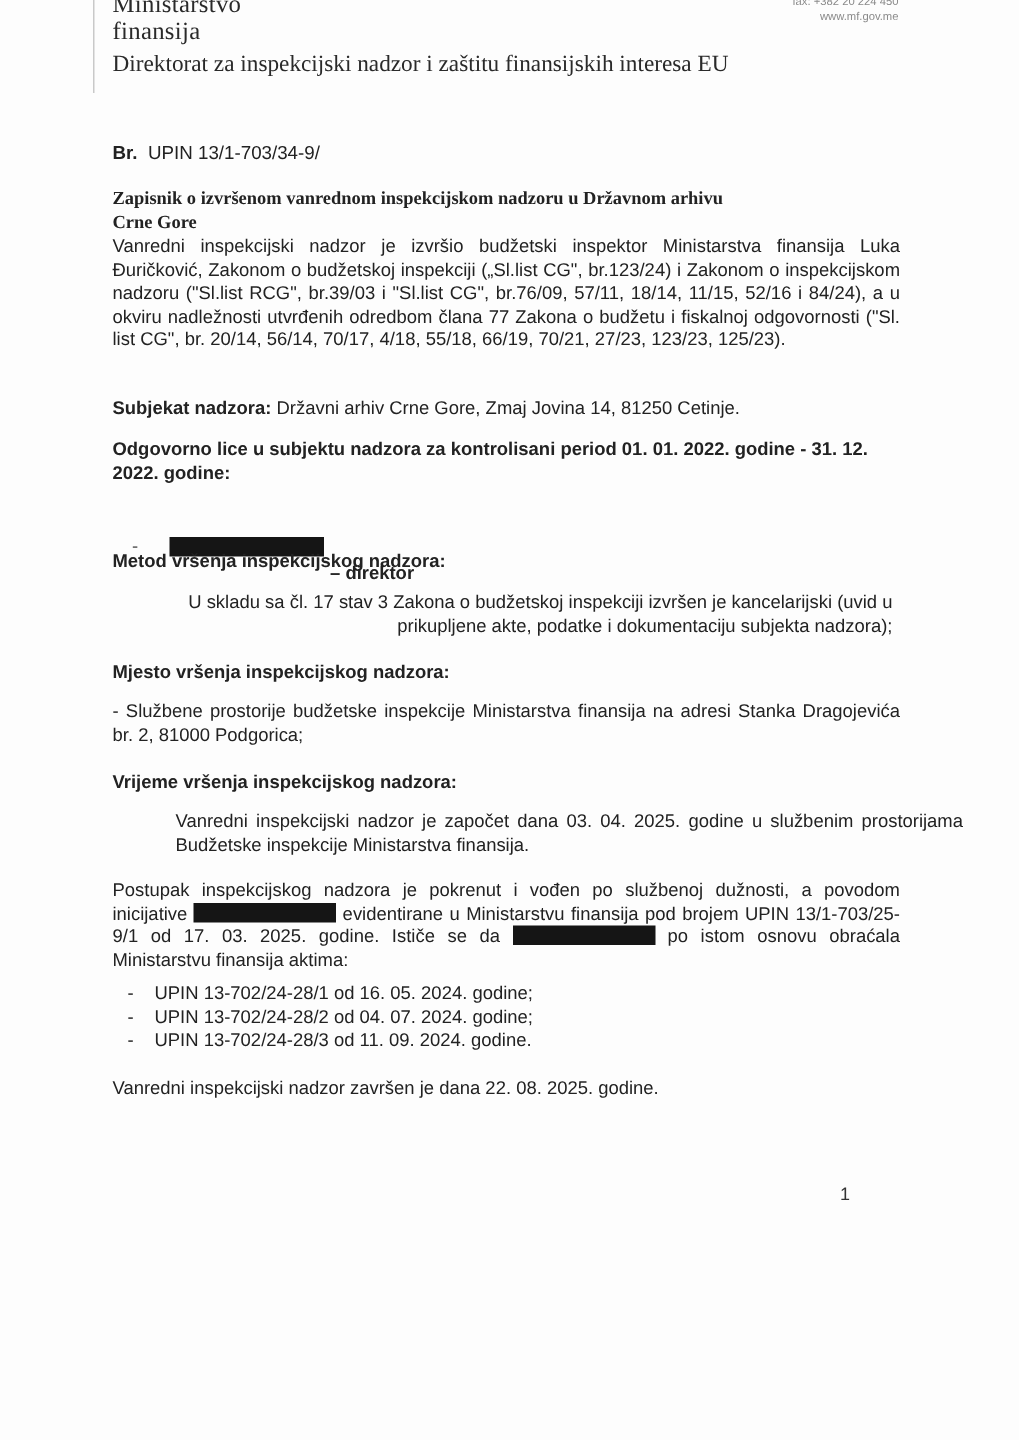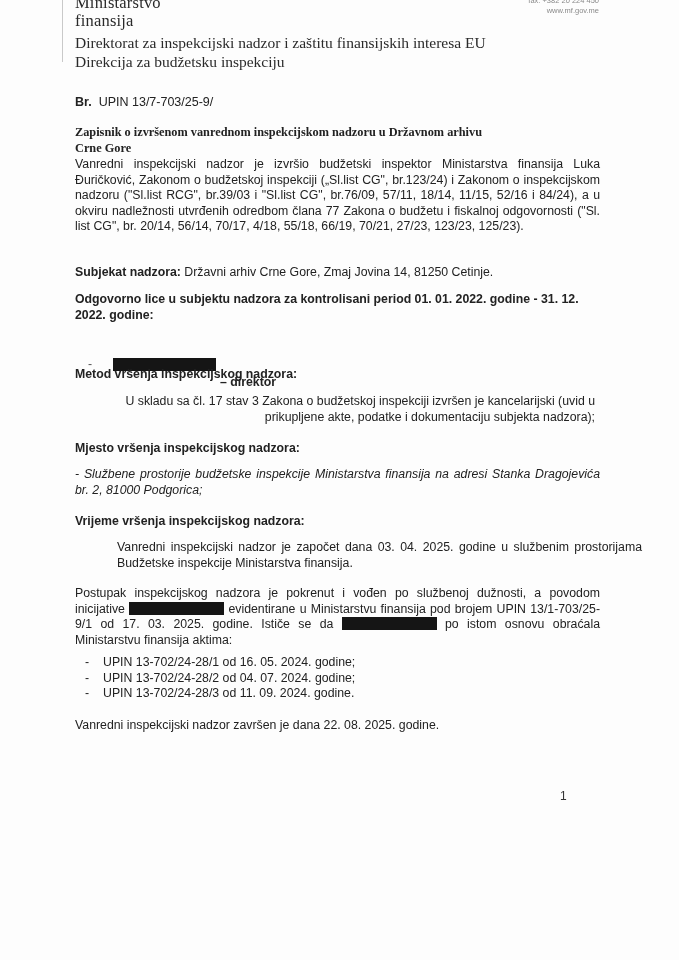--- a/index.html
+++ b/index.html
@@ -130,34 +130,33 @@
 </style>
 </head>
 <body>
 
 <div class="vline"></div>
 
 <div class="hdr">
   <div class="ministry">Ministarstvo</div>
   <div class="ministry">finansija</div>
   <div class="dept">Direktorat za inspekcijski nadzor i zaštitu finansijskih interesa EU</div>
-  <div class="dept">Direkcija za budžetsku inspekciju</div>
 </div>
 
 <div class="contact">
   <div>fax: +382 20 224 450</div>
   <div>www.mf.gov.me</div>
 </div>
 
 <div class="page">
 
   <div class="row-ref">
     <span>
       <b>Br.</b>&nbsp;
-      <span>UPIN 13/7-703/25-9/</span>
+      <span>UPIN 13/1-703/34-9/</span>
     </span>
   </div>
 
   <div class="title">
     <div>Zapisnik o izvršenom vanrednom inspekcijskom nadzoru u Državnom arhivu</div>
     <div>Crne Gore</div>
   </div>
 
   <div class="blk" style="top:157px;">Vanredni inspekcijski nadzor je izvršio budžetski inspektor Ministarstva finansija Luka Đuričković, Zakonom o budžetskoj inspekciji („Sl.list CG", br.123/24) i Zakonom o inspekcijskom nadzoru ("Sl.list RCG", br.39/03 i "Sl.list CG", br.76/09, 57/11, 18/14, 11/15, 52/16 i 84/24), a u okviru nadležnosti utvrđenih odredbom člana 77 Zakona o budžetu i fiskalnoj odgovornosti ("Sl. list CG", br. 20/14, 56/14, 70/17, 4/18, 55/18, 66/19, 70/21, 27/23, 123/23, 125/23).</div>
 
@@ -170,21 +169,21 @@
   <div class="resp-item">
     <span class="dash">-</span>
     <span class="redact" style="width:103px;"></span>
     <span style="margin-left:4px;margin-top:36px;">– direktor</span>
   </div>
 
   <div class="blk bold" style="top:367px;">Metod vršenja inspekcijskog nadzora:</div>
   <div class="blk" style="top:394px; text-align:right; width:520px;">U skladu sa čl. 17 stav 3 Zakona o budžetskoj inspekciji izvršen je kancelarijski (uvid u prikupljene akte, podatke i dokumentaciju subjekta nadzora);</div>
 
   <div class="blk bold" style="top:441px;">Mjesto vršenja inspekcijskog nadzora:</div>
-  <div class="blk" style="top:467px;font-style:italic;">- Službene prostorije budžetske inspekcije Ministarstva finansija na adresi Stanka Dragojevića br. 2, 81000 Podgorica;</div>
+  <div class="blk" style="top:467px;">- Službene prostorije budžetske inspekcije Ministarstva finansija na adresi Stanka Dragojevića br. 2, 81000 Podgorica;</div>
 
   <div class="blk bold" style="top:514px;">Vrijeme vršenja inspekcijskog nadzora:</div>
   <div class="blk" style="top:540px;margin-left:42px;">Vanredni inspekcijski nadzor je započet dana 03. 04. 2025. godine u službenim prostorijama Budžetske inspekcije Ministarstva finansija.</div>
 
   <div class="blk" style="top:586px;">
     <span>Postupak inspekcijskog nadzora je pokrenut i vođen po službenoj dužnosti, a povodom inicijative </span><span class="redact" style="width:95px;"></span><span> evidentirane u Ministarstvu finansija pod brojem UPIN 13/1-703/25-9/1 od 17. 03. 2025. godine. Ističe se da </span><span class="redact" style="width:95px;"></span><span> po istom osnovu obraćala Ministarstvu finansija aktima:</span>
   </div>
 
   <ul class="list" style="top:655px;">
     <li>

